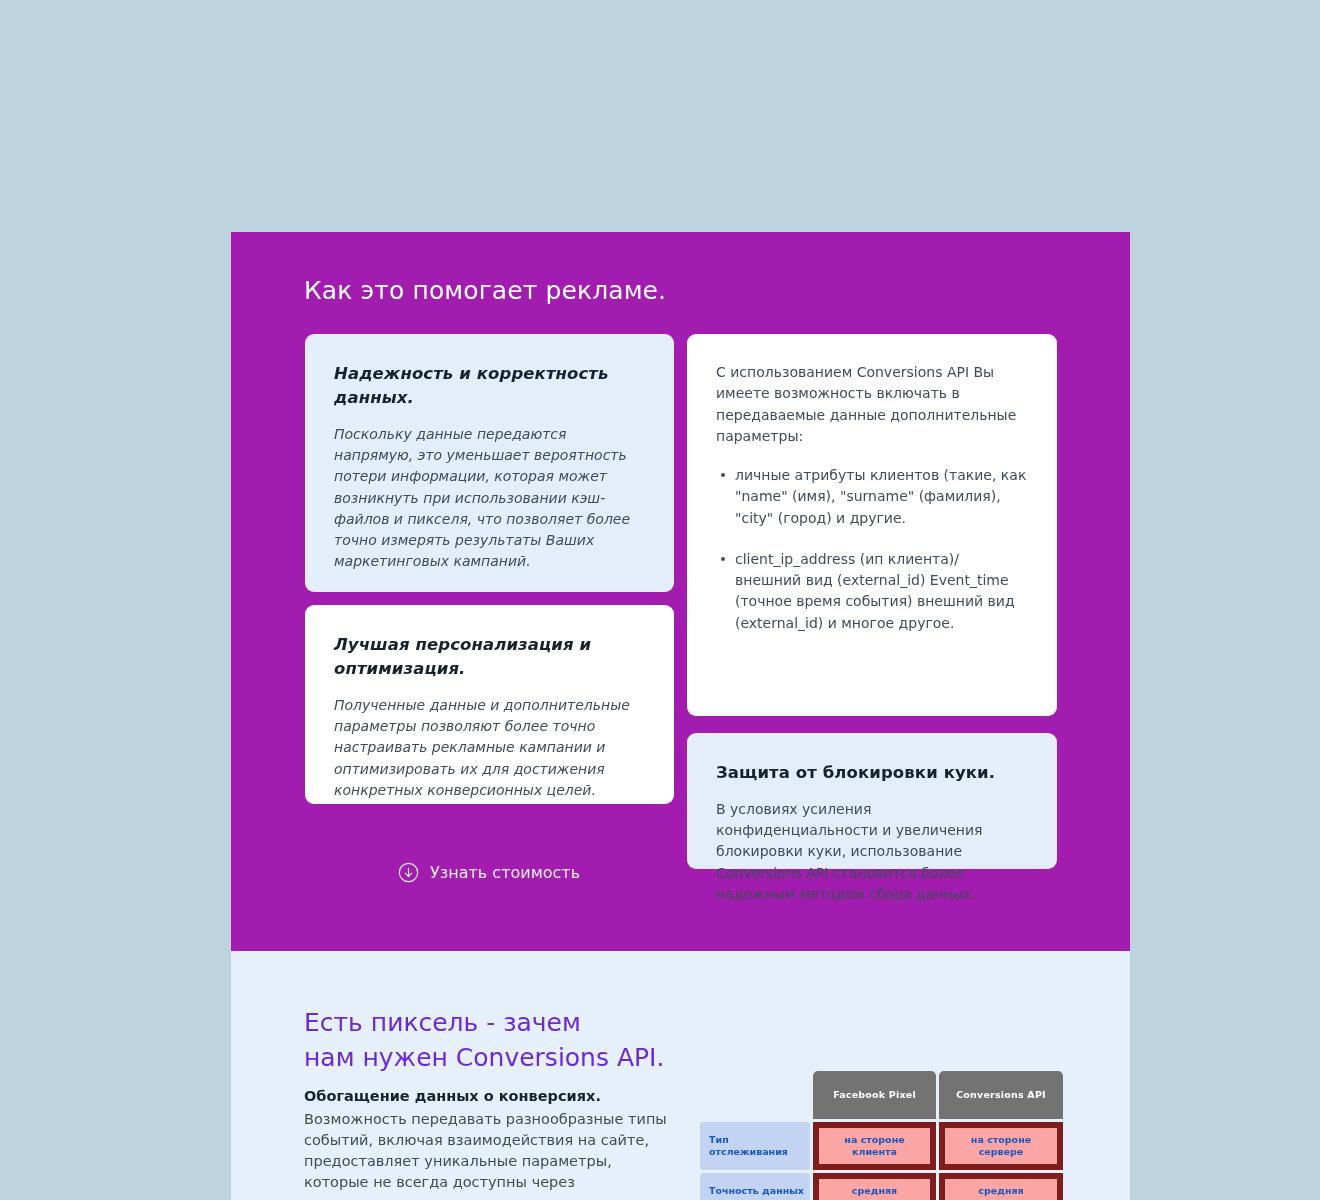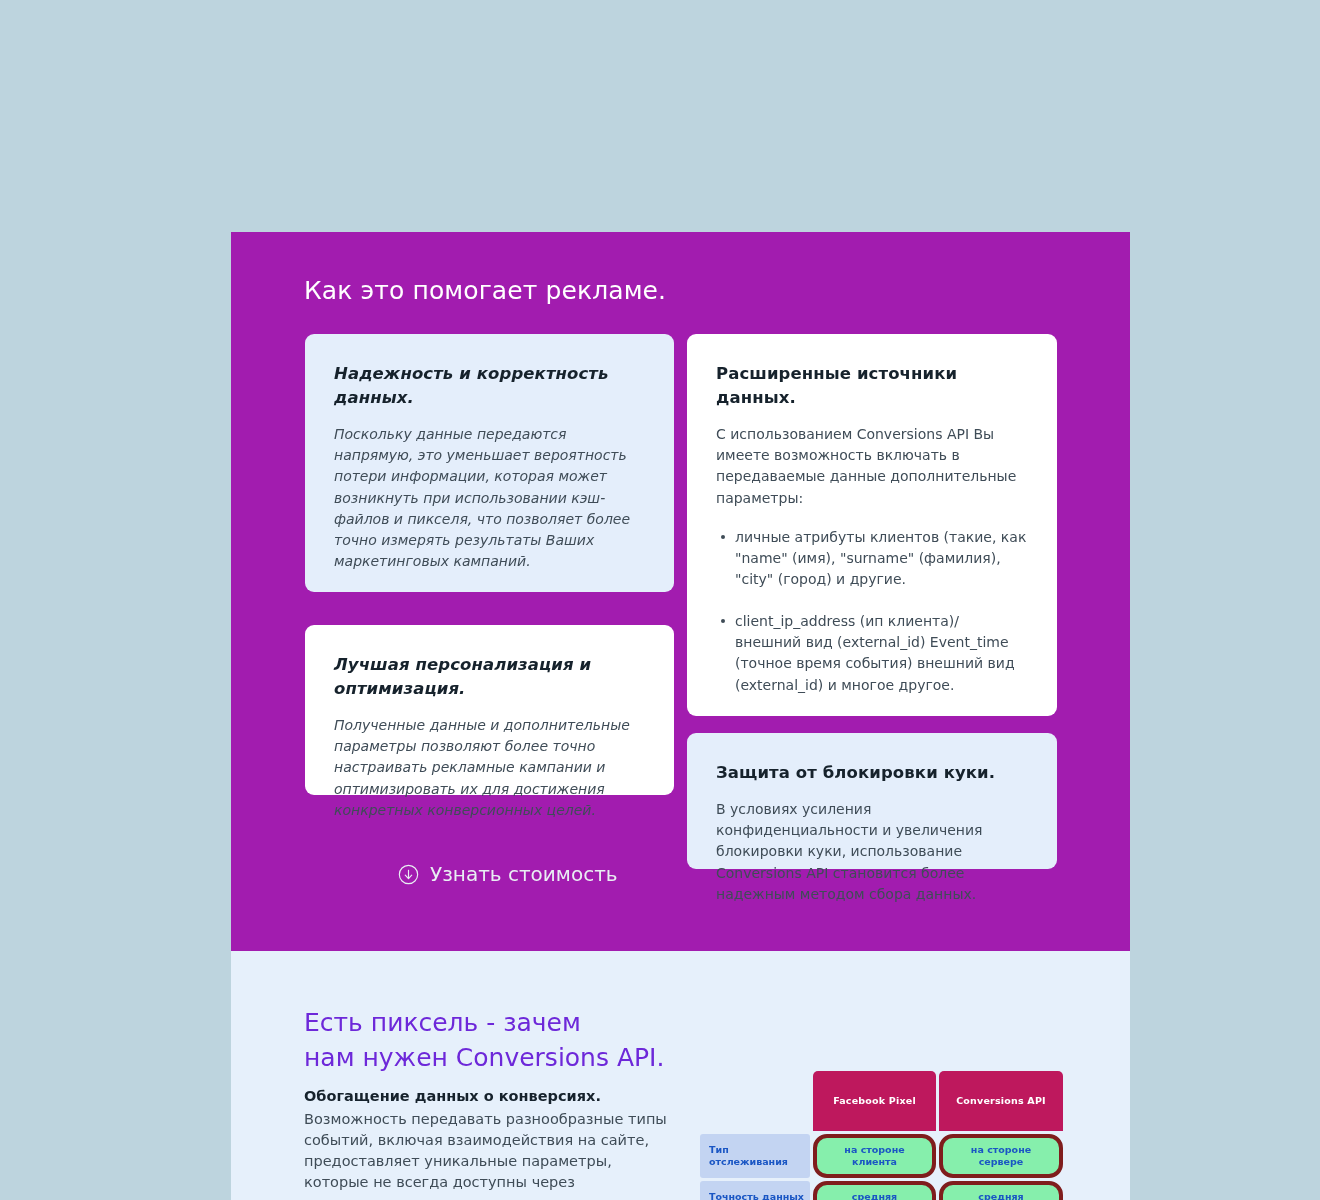--- a/index.html
+++ b/index.html
@@ -103,33 +103,33 @@
     left: -14px;
     top: 8px;
     width: 4px;
     height: 4px;
     border-radius: 50%;
     background: #3f4c57;
   }
 
   
   #card-reliability { height: 258px; }
-  #card-personalization { margin-top: 33px; height: 170px; }
+  #card-personalization { margin-top: 13px; height: 199px; }
   #card-sources { height: 382px; }
   #card-cookie { margin-top: 17px; height: 136px; }
 
   .cta {
     position: absolute;
     left: 167px;
     top: 630px;
     display: flex;
     align-items: center;
     gap: 11px;
     color: #e9eff3;
-    font-size: 20px;
+    font-size: 16px;
     cursor: pointer;
     white-space: nowrap;
   }
   .cta .circle-arrow {
     width: 21px;
     height: 21px;
     flex: 0 0 21px;
     display: block;
   }
 
@@ -195,38 +195,38 @@
     text-align: center;
     vertical-align: middle;
     line-height: 1.28;
   }
   .cmp th.corner {
     background: transparent;
     border: none;
     padding: 0;
   }
   .cmp th.colhead {
-    background: #be185d;
+    background: #737373;
     color: #ffffff;
     border-radius: 5px 5px 0 0;
-    padding: 24px 4px;
+    padding: 18px 4px;
     letter-spacing: 0.2px;
   }
   .cmp td.rowhead {
     background: #c3d4f2;
     color: #1a56c4;
     text-align: left;
     padding-left: 9px;
     border-radius: 3px;
   }
   .cmp td.val {
-    background: #86efac;
+    background: #fca5a5;
     color: #1a56c4;
-    border: 4px solid #7f1d1d;
-    border-radius: 14px;
+    border: 6px solid #7f1d1d;
+    border-radius: 0;
   }
 </style>
 </head>
 <body>
 
 <div class="page">
 
   <div class="dark-panel">
 
     <div class="section-title">Как это помогает рекламе.</div>
@@ -243,21 +243,20 @@
         <div class="card white" id="card-personalization">
           <h3>Лучшая персонализация и оптимизация.</h3>
           <p>Полученные данные и дополнительные параметры позволяют более точно настраивать рекламные кампании и оптимизировать их для достижения конкретных конверсионных целей.</p>
         </div>
 
       </div>
 
       <div class="col-right">
 
         <div class="card white" id="card-sources">
-          <h3>Расширенные источники данных.</h3>
           <p>С использованием Conversions API Вы имеете возможность включать в передаваемые данные дополнительные параметры:</p>
           <ul>
             <li>личные атрибуты клиентов (такие, как "name" (имя), "surname" (фамилия), "city" (город) и другие.</li>
             <li>client_ip_address (ип клиента)/ внешний вид (external_id) Event_time (точное время события) внешний вид (external_id)  и многое другое.</li>
           </ul>
         </div>
 
         <div class="card pale" id="card-cookie">
           <h3>Защита от блокировки куки.</h3>
           <p>В условиях усиления конфиденциальности и увеличения блокировки куки, использование Conversions API становится более надежным методом сбора данных.</p>

